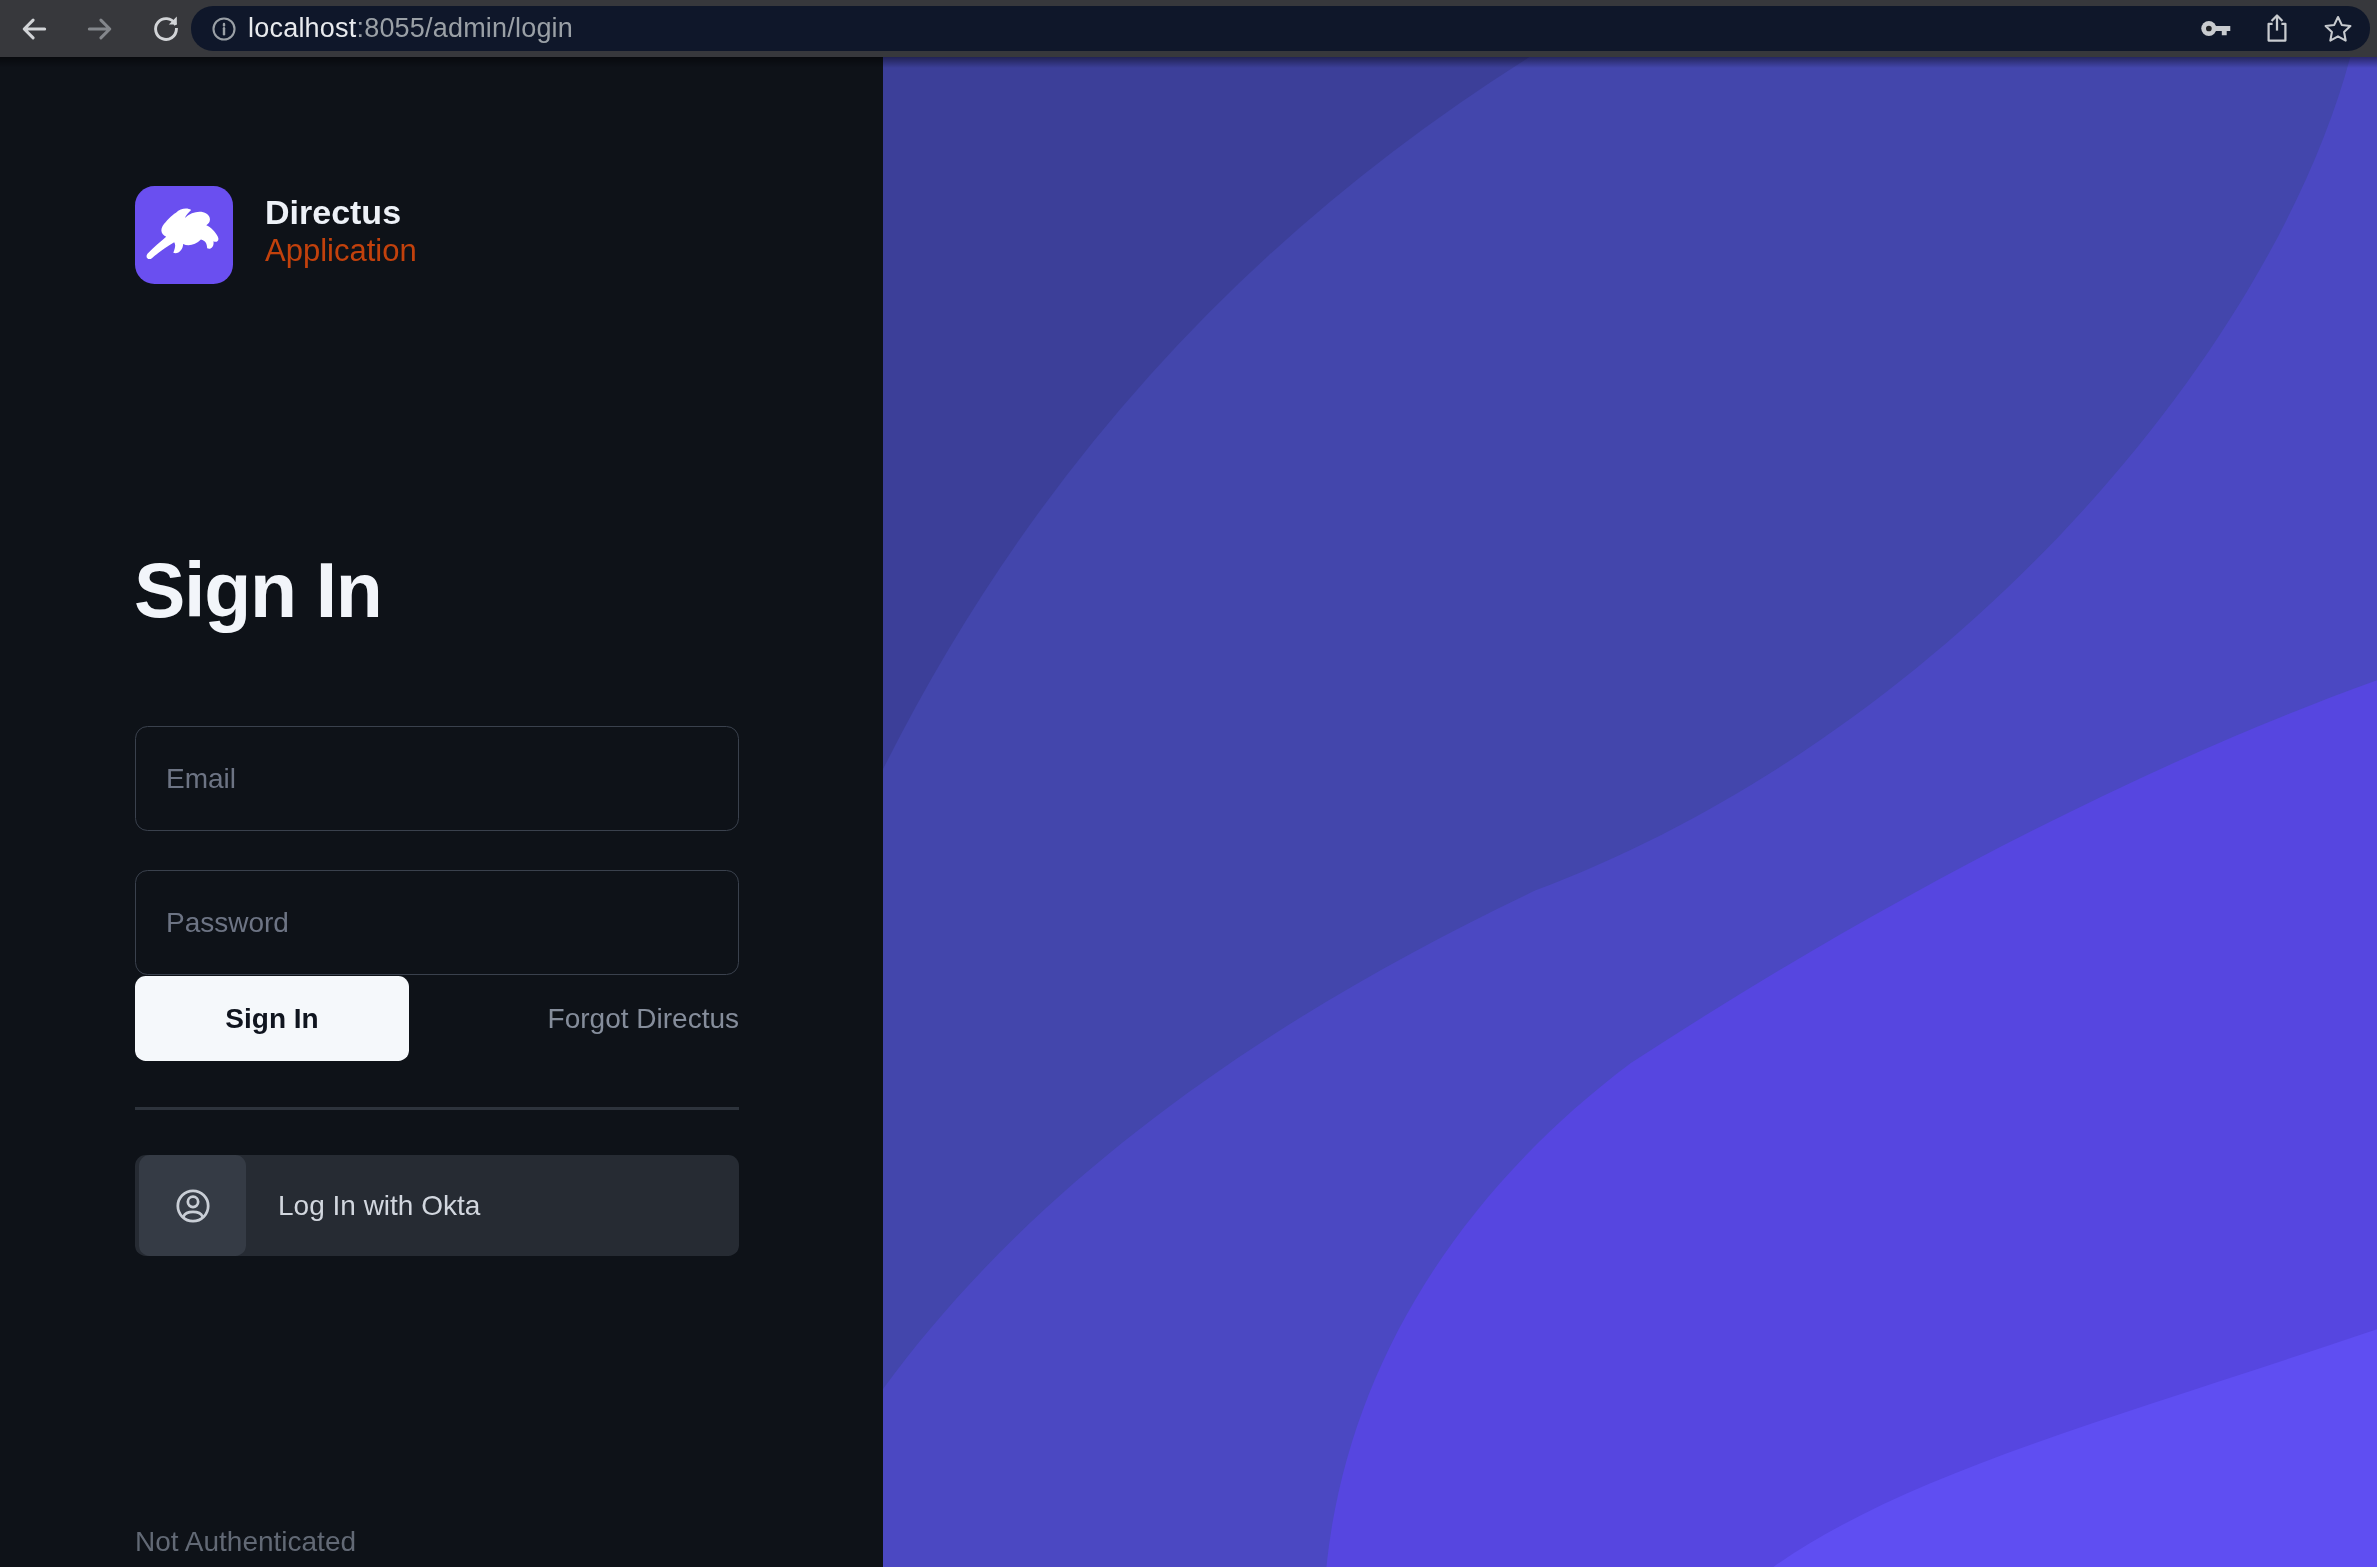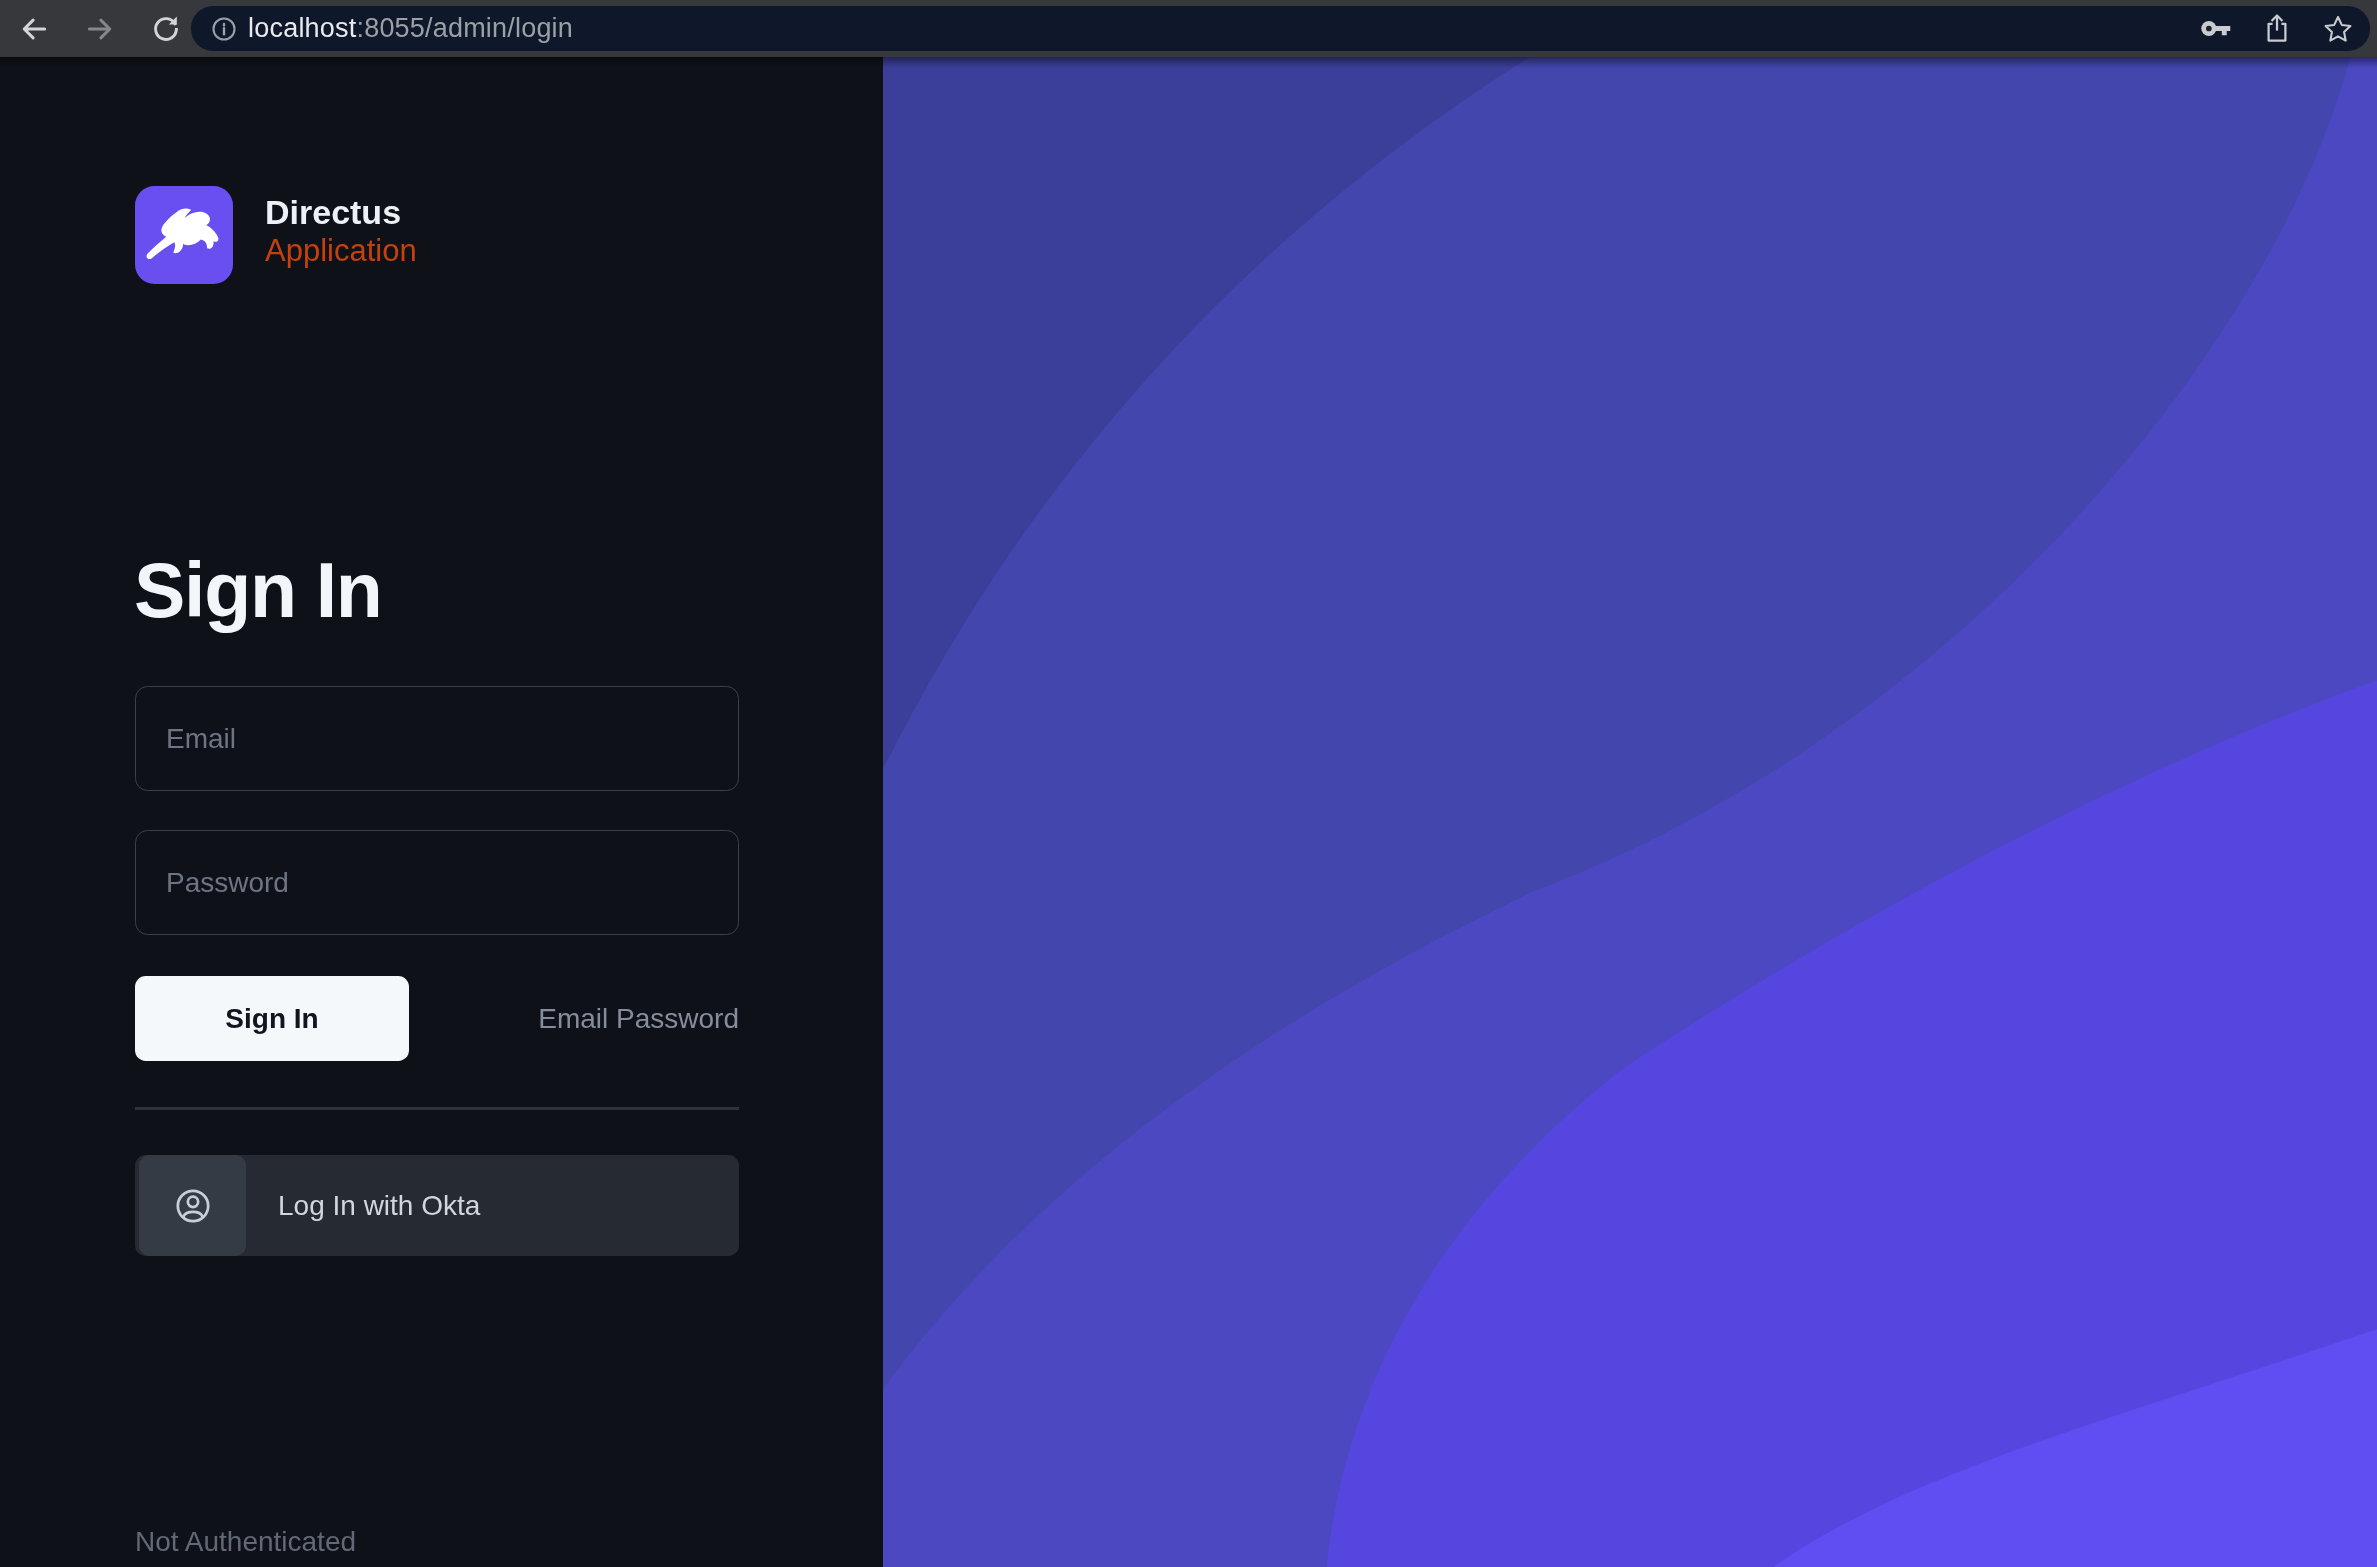--- a/index.html
+++ b/index.html
@@ -69,20 +69,21 @@
   .heading {
     position: absolute; left: 134px; top: 509px;
     font-size: 77px; font-weight: 800; letter-spacing: -1.3px;
     color: #f2f5fa; line-height: 1.05;
   }
   .field {
     position: absolute; left: 135px; width: 604px; height: 105px;
     background: transparent; border: 1.8px solid #3a414d; border-radius: 12.5px;
     padding: 0 30px; font-size: 28px; color: #3b82f6; outline: none;
     font-family: "Liberation Sans", sans-serif;
+    margin-top: 40px;
   }
   .field::placeholder { color: #6d7484; opacity: 1; }
   .field-email { top: 645px; }
   .field-password { top: 789px; }
   .submit-btn {
     position: absolute; left: 135px; top: 935px; width: 274px; height: 85px;
     background: #f5f8fb; border: none; border-radius: 10.7px;
     font-size: 28px; font-weight: bold; color: #10151f; cursor: pointer;
     font-family: "Liberation Sans", sans-serif;
   }
@@ -198,21 +199,21 @@
   </div>
   <div class="brand-name">Directus</div>
   <div class="brand-sub">Application</div>
 
   <div class="heading">Sign In</div>
 
   <input class="field field-email" type="text" value="" placeholder="Email" style="">
   <input class="field field-password" type="password" value="" placeholder="Password" style="">
 
   <button class="submit-btn">Sign In</button>
-  <a class="forgot-link">Email Password</a>
+  <a class="forgot-link">Forgot Directus</a>
 
   <div class="divider"></div>
 
   <button class="sso-btn">
     <span class="sso-icon-box">
       <svg width="46" height="46" viewBox="0 0 50 50">
         <circle cx="25" cy="25" r="16.5" fill="none" stroke="#c9ced6" stroke-width="3"></circle>
         <circle cx="25" cy="20.5" r="5.6" fill="none" stroke="#c9ced6" stroke-width="3"></circle>
         <path d="M14.8 36.2 C17.5 29.8 32.5 29.8 35.2 36.2" fill="none" stroke="#c9ced6" stroke-width="3" stroke-linecap="round"></path>
       </svg>

